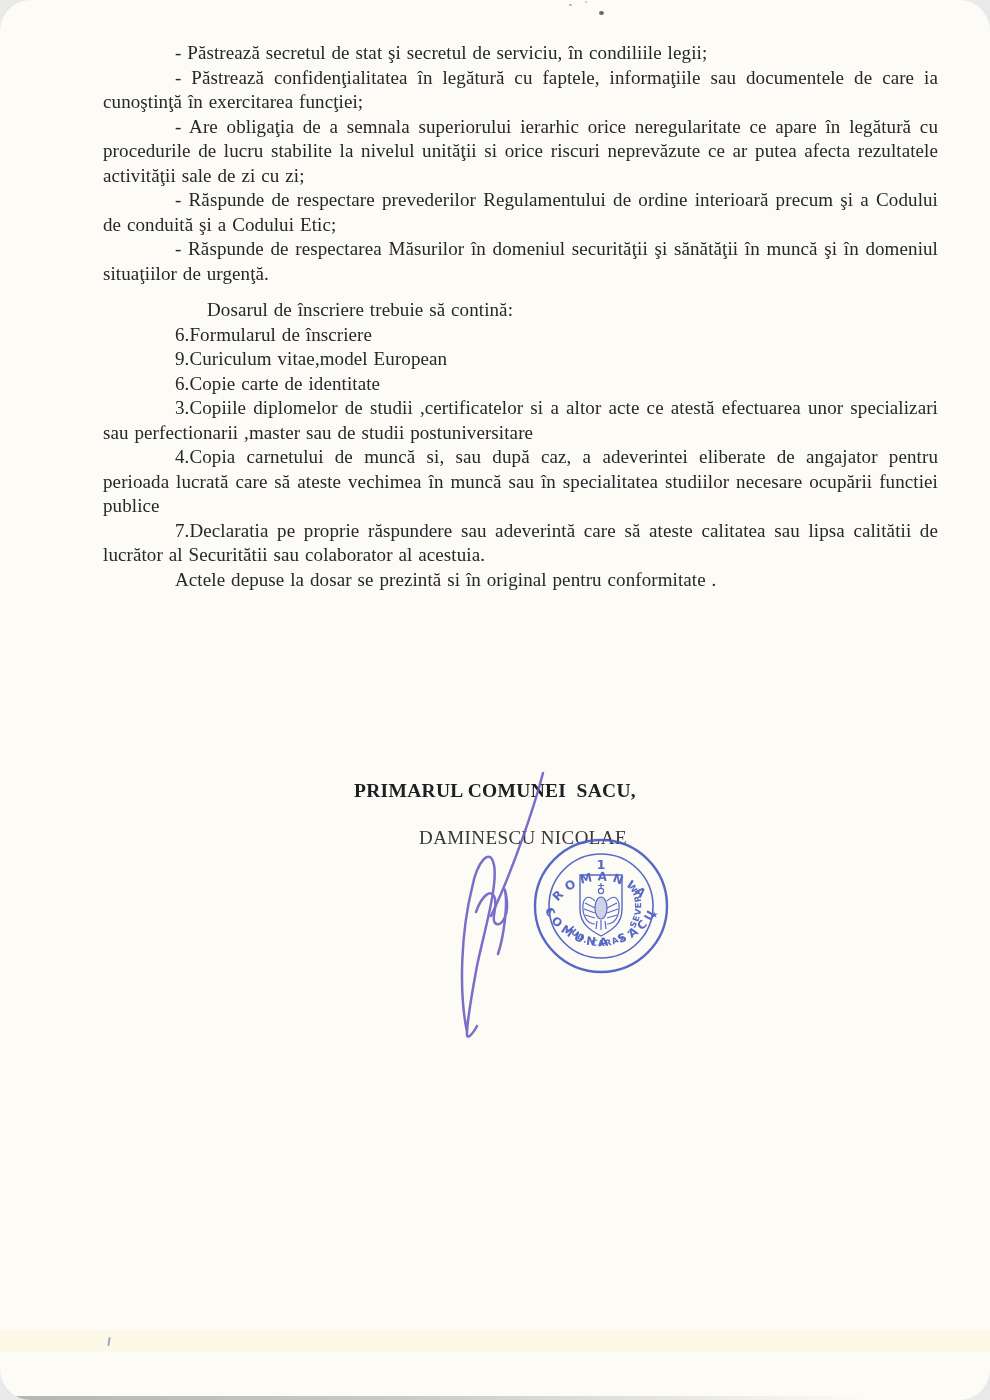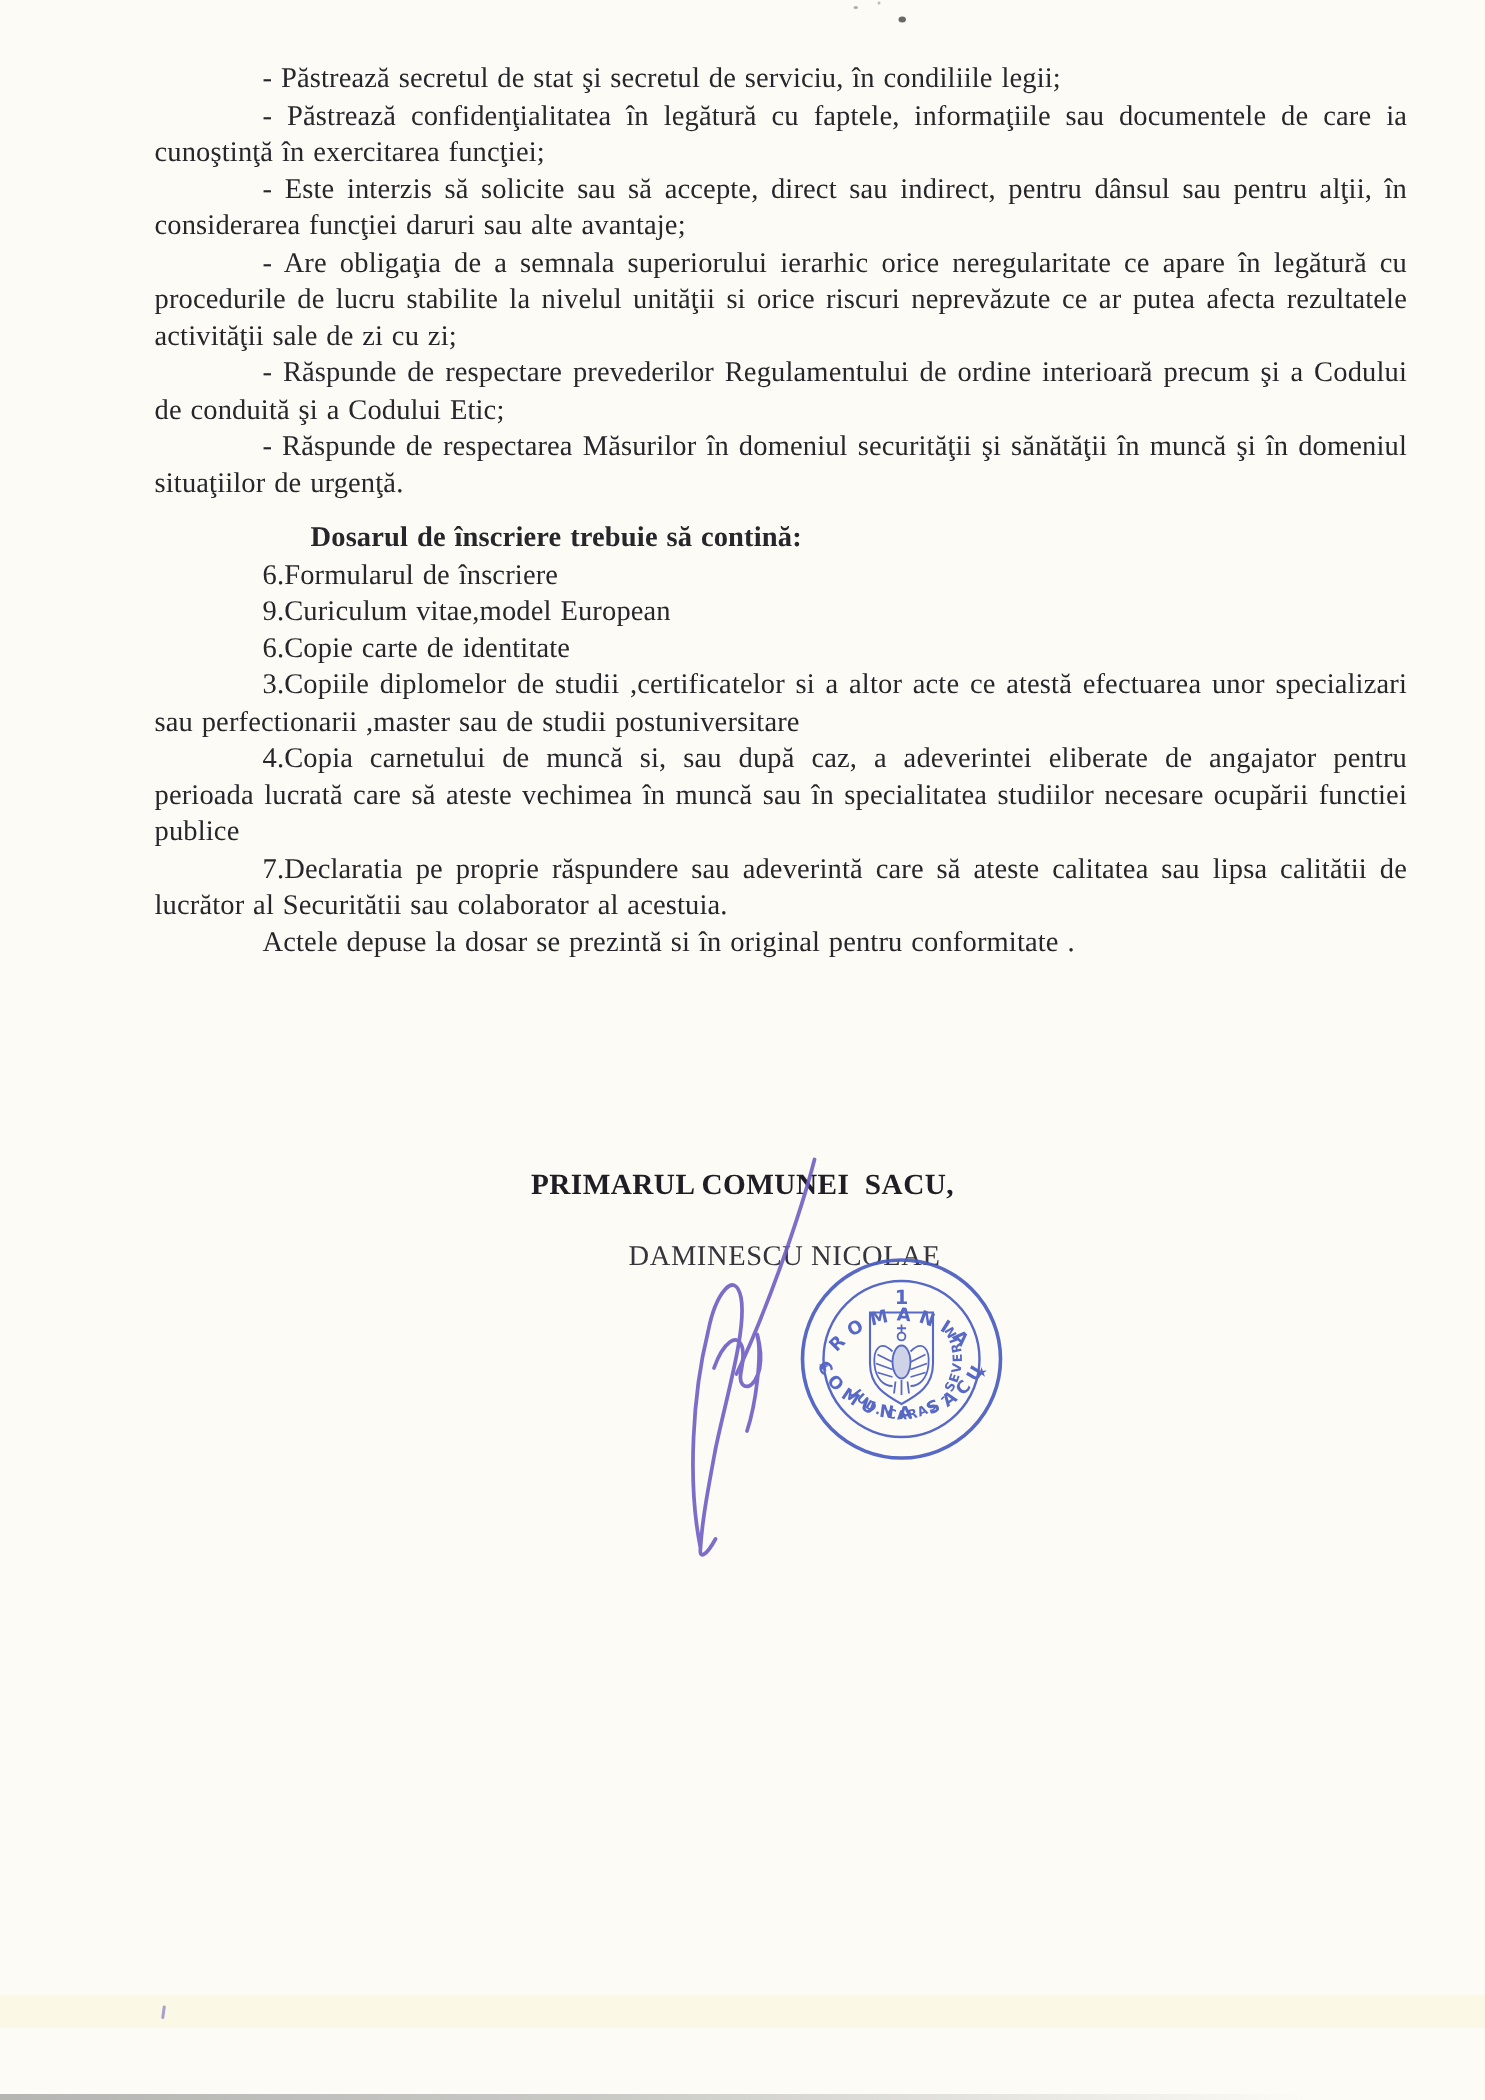--- a/index.html
+++ b/index.html
@@ -12,20 +12,21 @@
   body{
     font-family:"Liberation Serif","DejaVu Serif",serif;
     background:#e9e9e9;
   }
   .page{
     position:relative;
     width:990px;height:1400px;
     margin:0 auto;
     background:var(--paper);
     overflow:hidden;
+    border-radius:31px;
   }
   
   .band-yellow{
     position:absolute;left:0;top:1330px;width:990px;height:22px;
     background:rgba(250,243,200,0.35);
   }
   .edge-strip{
     position:absolute;left:0;bottom:0;width:990px;height:4px;
     background:linear-gradient(to right,#a3a3a1 0%,#bcbcba 40%,rgba(230,230,226,0) 88%);
     opacity:.8;
@@ -35,21 +36,21 @@
   .body-text{
     position:absolute;
     left:103px;top:41px;width:835px;
     font-size:19px;line-height:24.5px;
     color:var(--ink);
     letter-spacing:.1px;
     word-spacing:1px;
   }
   .body-text p{margin:0;text-align:justify;}
   .bullet{text-indent:72px;}
-  .dosar-heading{text-indent:104px;margin-top:12px !important;text-align:center;font-weight:bold;}
+  .dosar-heading{text-indent:104px;margin-top:12px !important;text-align:center;}
   .dosar-item{text-indent:72px;}
   .closing{text-indent:72px;text-align:center;}
 
   .signoff-title{
     position:absolute;left:0;top:780px;width:990px;
     text-align:center;
     font-size:19.5px;font-weight:bold;
     color:#1e1e24;
     white-space:pre;
     letter-spacing:.3px;
@@ -89,21 +90,20 @@
   <div class="band-yellow"></div>
   <div class="edge-strip"></div>
   <div class="speck" style="left:599px;top:11px;width:5px;height:4px;background:#4e4e4e;opacity:.85;"></div>
   <div class="speck" style="left:569px;top:4px;width:3px;height:2px;background:#9a9a9a;opacity:.8;"></div>
   <div class="speck" style="left:585px;top:1px;width:2px;height:2px;background:#ababab;opacity:.8;"></div>
   <div class="speck" style="left:108px;top:1337px;width:2px;height:9px;border-radius:1px;background:#7a6fc0;opacity:.65;transform:rotate(8deg);"></div>
 
   <div class="body-text">
     <p class="bullet">- Păstrează secretul de stat şi secretul de serviciu, în condiliile legii;</p>
     <p class="bullet">- Păstrează confidenţialitatea în legătură cu faptele, informaţiile sau documentele de care ia cunoştinţă în exercitarea funcţiei;</p>
-    <p class="bullet">- Este interzis să solicite sau să accepte, direct sau indirect, pentru dânsul sau pentru alţii, în considerarea funcţiei daruri sau alte avantaje;</p>
     <p class="bullet">- Are obligaţia de a semnala superiorului ierarhic orice neregularitate ce apare în legătură cu procedurile de lucru stabilite la nivelul unităţii si orice riscuri neprevăzute ce ar putea afecta rezultatele activităţii sale de zi cu zi;</p>
     <p class="bullet">- Răspunde de respectare prevederilor Regulamentului de ordine interioară precum şi a Codului de conduită şi a Codului Etic;</p>
     <p class="bullet">- Răspunde de respectarea Măsurilor în domeniul securităţii şi sănătăţii în muncă şi în domeniul situaţiilor de urgenţă.</p>
 
     <p class="dosar-heading">Dosarul de înscriere trebuie să contină:</p>
     <p class="dosar-item">6.Formularul de înscriere</p>
     <p class="dosar-item">9.Curiculum vitae,model European</p>
     <p class="dosar-item">6.Copie carte de identitate</p>
     <p class="dosar-item">3.Copiile diplomelor de studii ,certificatelor si a altor acte ce atestă efectuarea unor specializari sau perfectionarii ,master sau de studii postuniversitare</p>
     <p class="dosar-item">4.Copia carnetului de muncă si, sau după caz, a adeverintei eliberate de angajator pentru perioada lucrată care să ateste vechimea în muncă sau în specialitatea studiilor necesare ocupării functiei publice</p>

